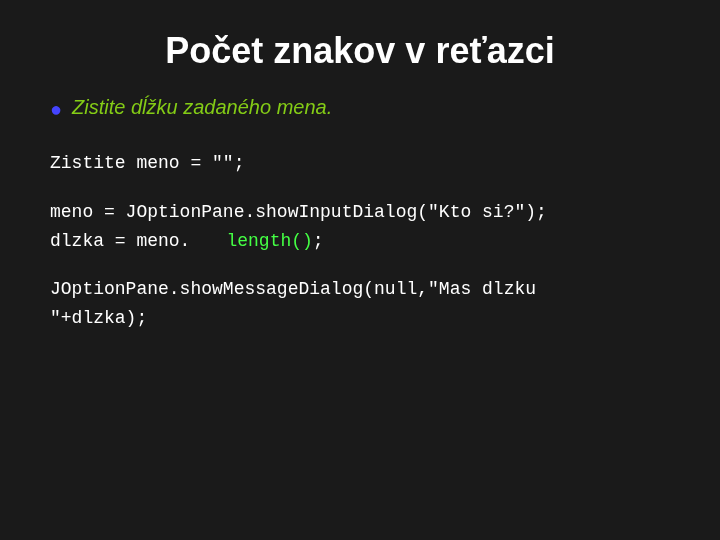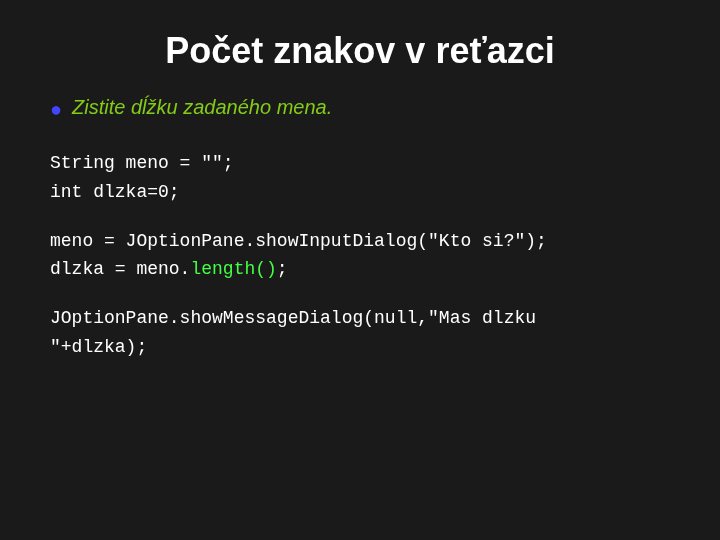--- a/index.html
+++ b/index.html
@@ -67,20 +67,21 @@
     .code-section {
       margin-bottom: 20px;
     }
 
     .keyword {
       color: #ffffff;
     }
 
     .highlight {
       color: #44ff44;
+      margin-left: 36px;
     }
 
     .code-line {
       display: block;
       white-space: pre;
     }
   </style>
 </head>
 <body>
 
@@ -88,22 +89,21 @@
   <h1 class="title">Počet znakov v reťazci</h1>
 
   <div class="subtitle-row">
     <span class="bullet">●</span>
     <span class="subtitle-text">Zistite dĺžku zadaného mena.</span>
   </div>
 
   <div class="code-block">
 
     <div class="code-section">
-      <span class="code-line"><span class="keyword">String</span> meno = "";</span>
-      <span class="code-line"><span class="keyword">int</span> dlzka=0;</span>
+      <span class="code-line"><span class="keyword">Zistite</span> meno = "";</span>
     </div>
 
     <div class="code-section">
       <span class="code-line">meno = JOptionPane.showInputDialog("Kto si?");</span>
       <span class="code-line">dlzka = meno.<span class="highlight">length()</span>;</span>
     </div>
 
     <div class="code-section">
       <span class="code-line">JOptionPane.showMessageDialog(null,"Mas dlzku</span>
       <span class="code-line">"+dlzka);</span>

